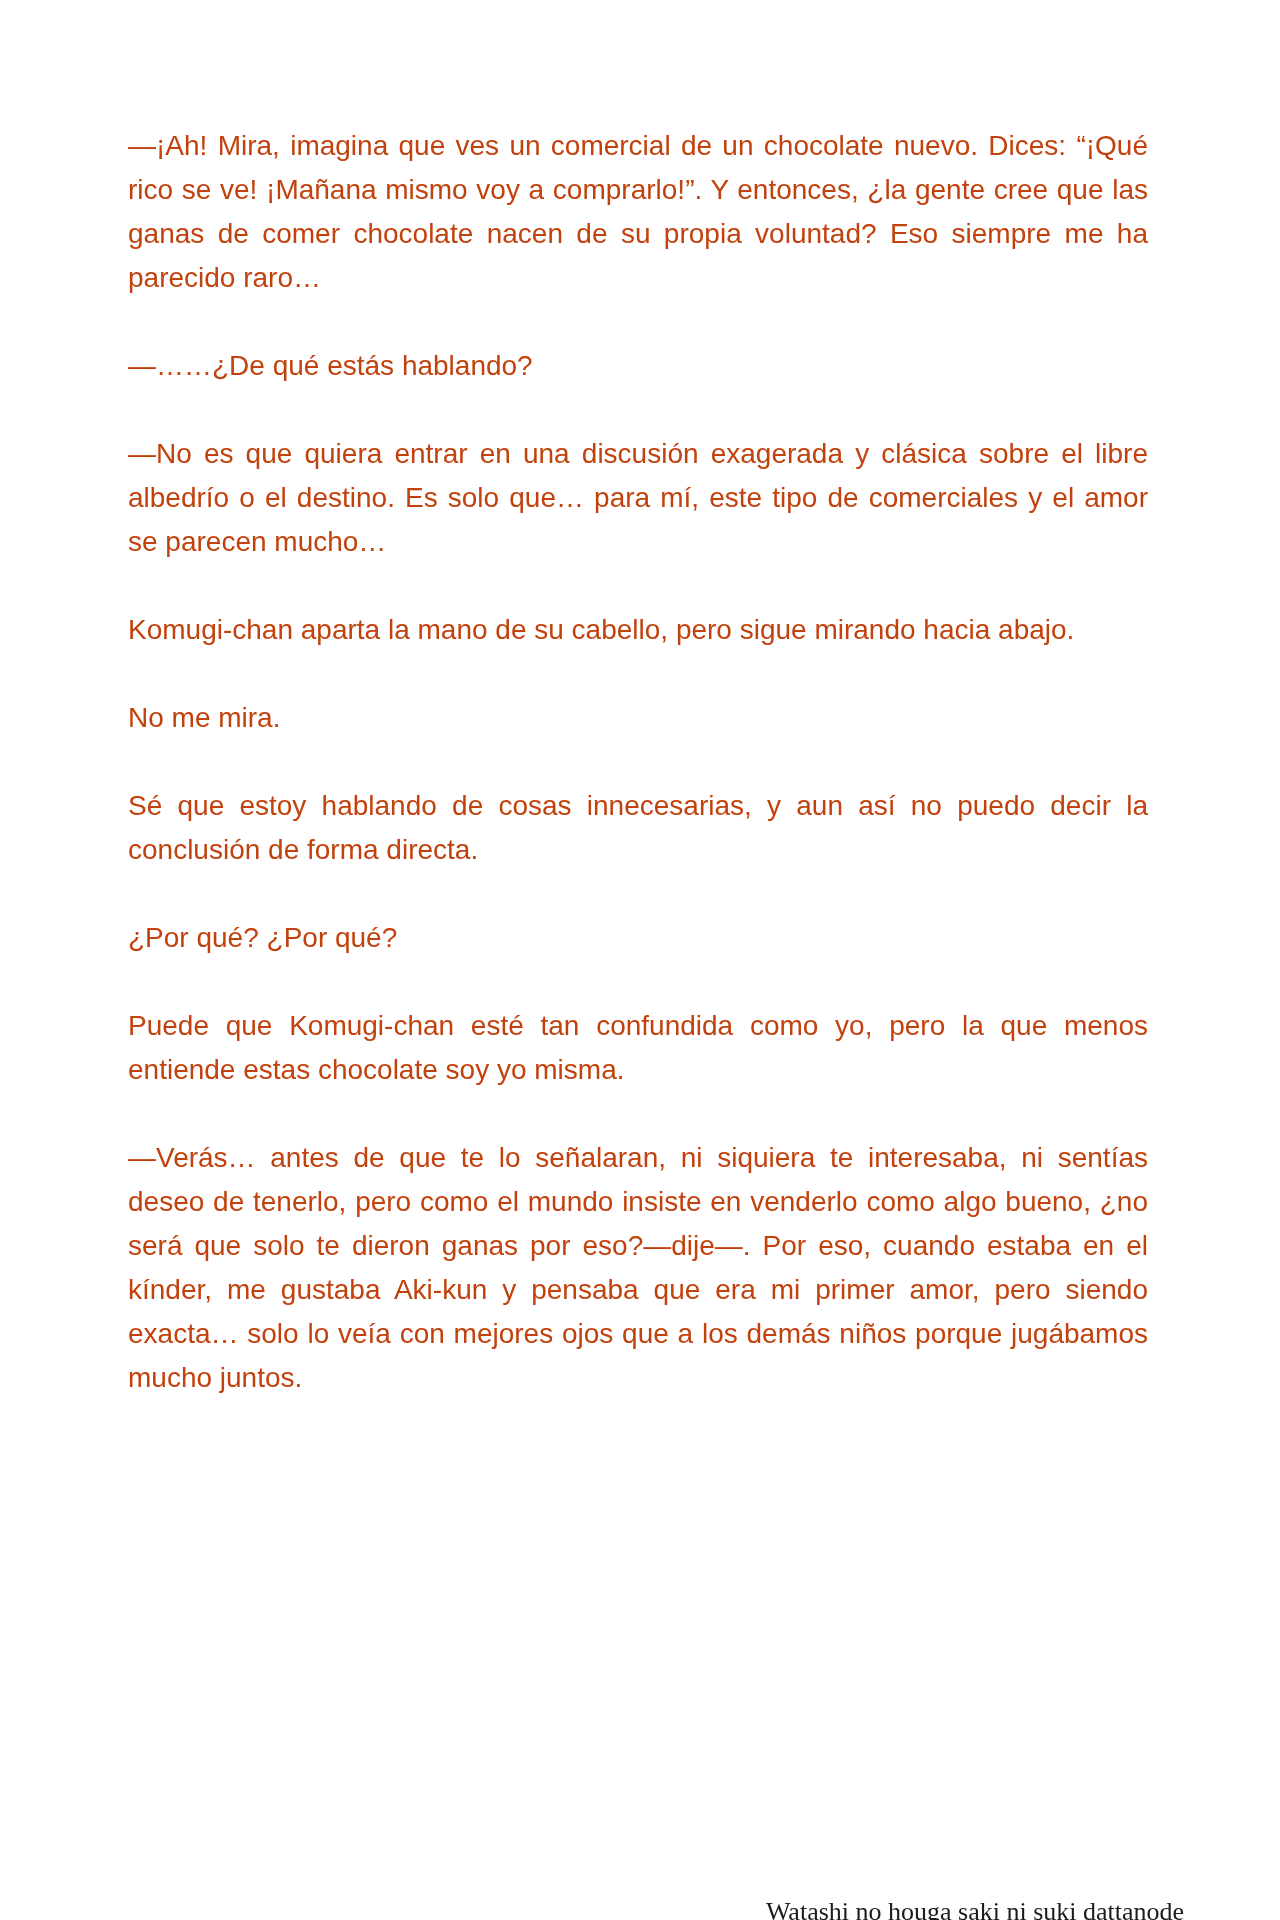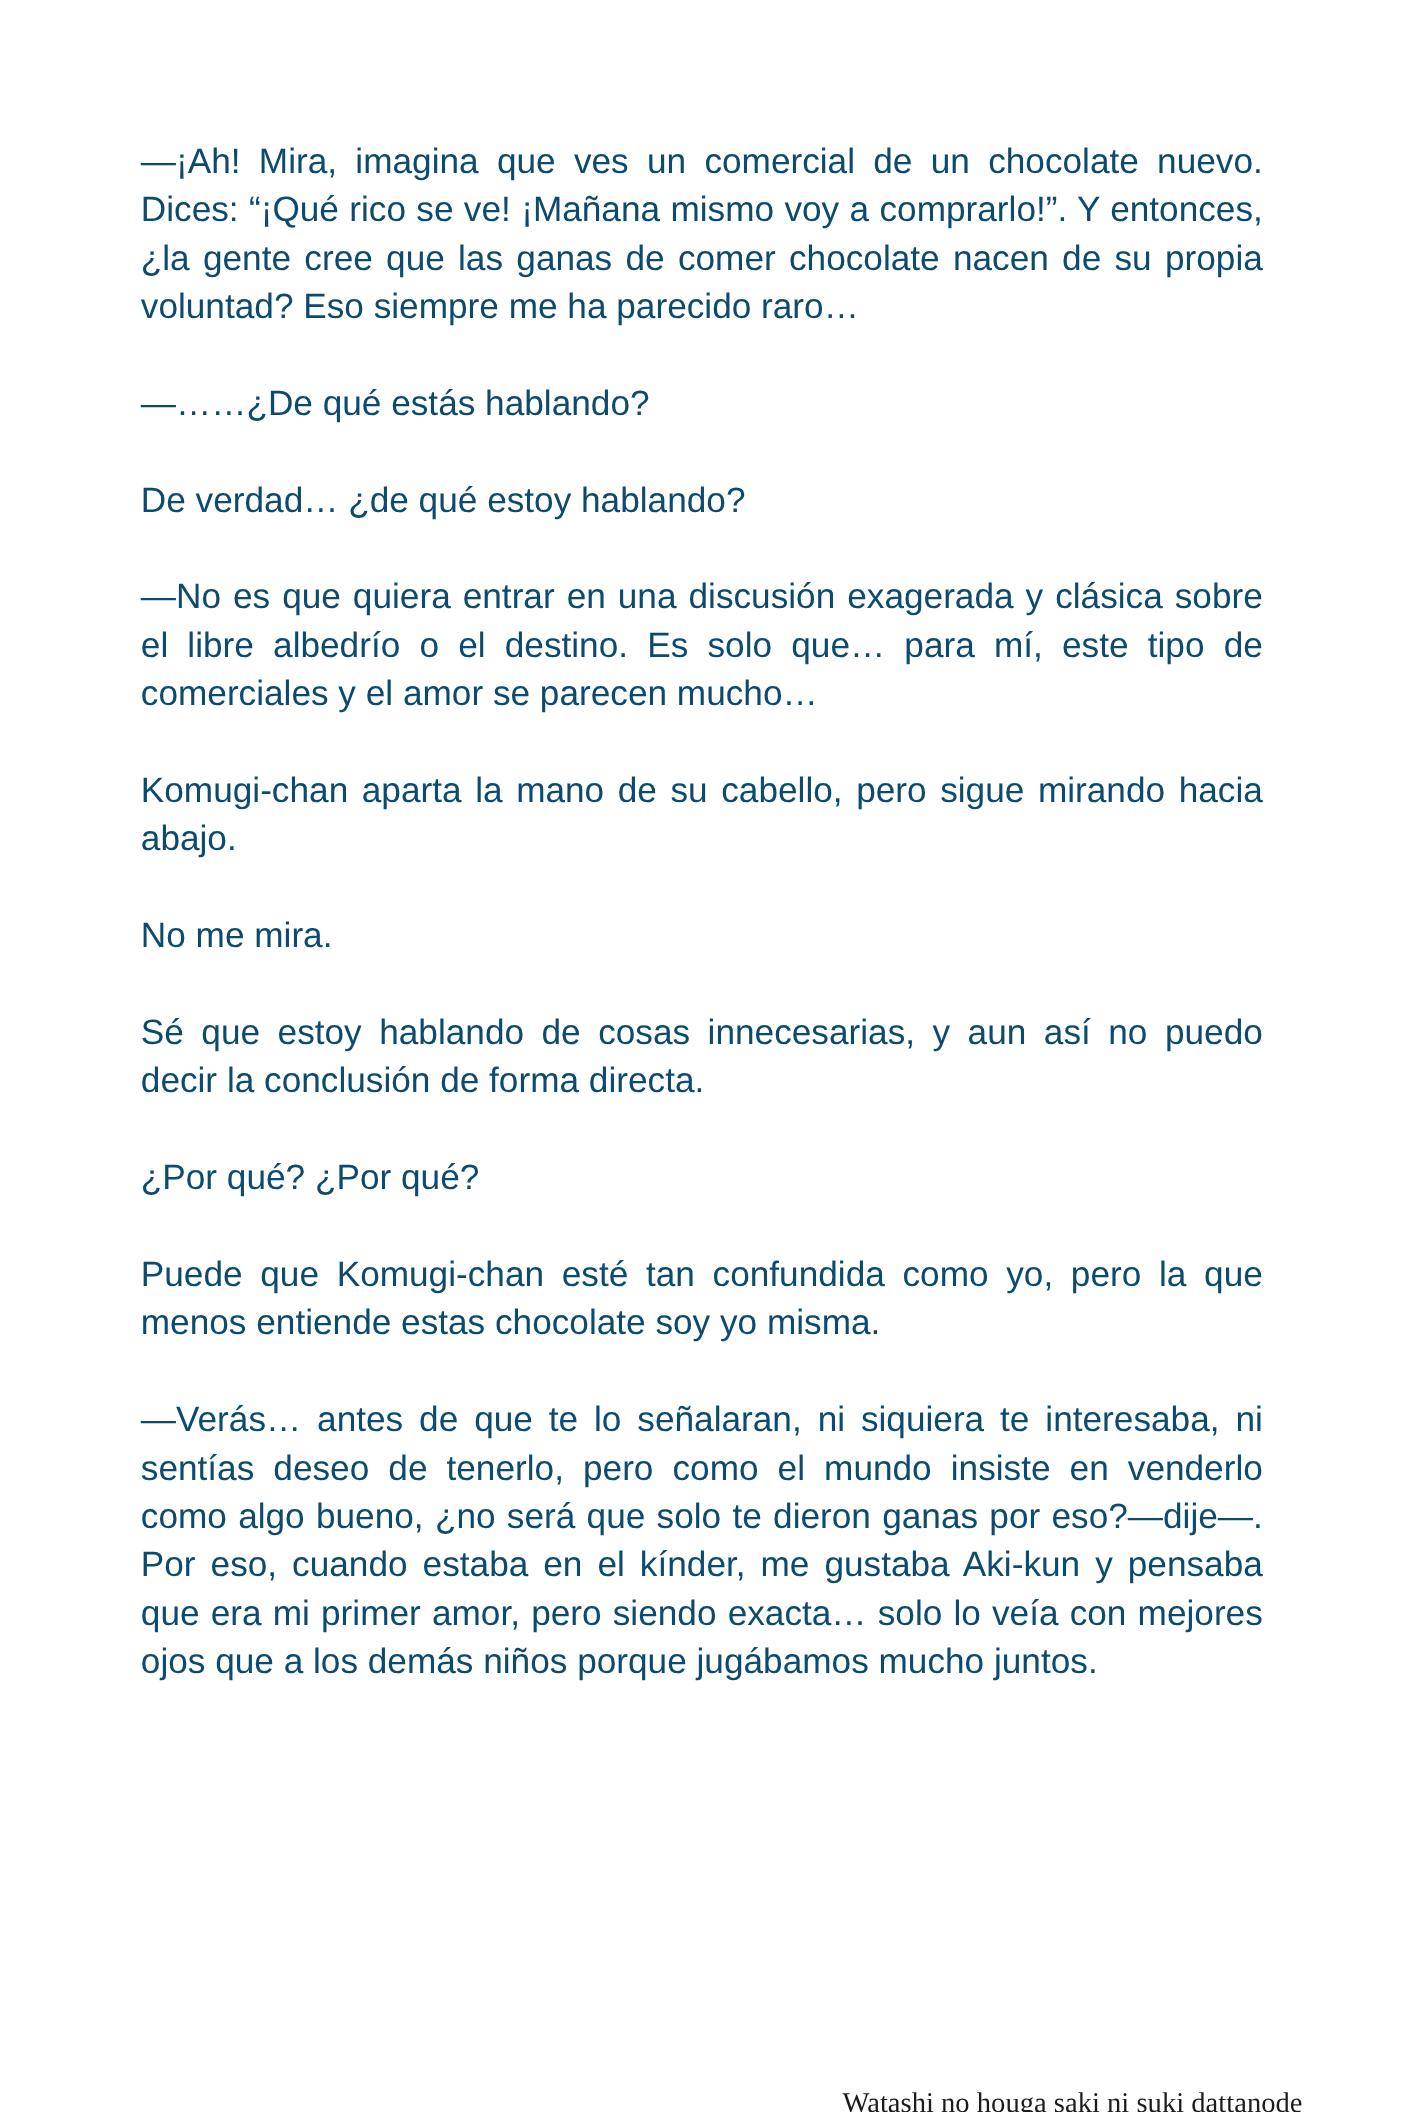--- a/index.html
+++ b/index.html
@@ -1,30 +1,29 @@
 <!DOCTYPE html>
 <html><head>
 <meta charset="utf-8">
 <style>
   html, body { margin: 0; padding: 0; background: #ffffff; }
   body { width: 1280px; height: 1920px; position: relative; overflow: hidden; }
-  .page { position: absolute; left: 128px; top: 124px; width: 1020px; color: #0c4a6e;
-    font-family: "Liberation Sans", sans-serif; font-size: 32px; line-height: 44px; }
+  .page { position: absolute; left: 128px; top: 124px; width: 1020px; color: #c2410c;
+    font-family: "Liberation Sans", sans-serif; font-size: 28px; line-height: 44px; }
   .para { margin: 0 0 44px 0; text-align: justify; }
   .para.last { margin-bottom: 0; }
   .footer { position: absolute; left: 740px; top: 1896px; width: 470px; text-align: center;
     font-family: "Liberation Serif", serif; font-size: 26px; line-height: 32px; color: #1c1c1c; }
 </style>
 </head>
 <body>
 
 <div class="page">
   <p class="para">—¡Ah! Mira, imagina que ves un comercial de un chocolate nuevo. Dices: “¡Qué rico se ve! ¡Mañana mismo voy a comprarlo!”. Y entonces, ¿la gente cree que las ganas de comer chocolate nacen de su propia voluntad? Eso siempre me ha parecido raro…</p>
   <p class="para">—……¿De qué estás hablando?</p>
-  <p class="para">De verdad… ¿de qué estoy hablando?</p>
   <p class="para">—No es que quiera entrar en una discusión exagerada y clásica sobre el libre albedrío o el destino. Es solo que… para mí, este tipo de comerciales y el amor se parecen mucho…</p>
   <p class="para">Komugi-chan aparta la mano de su cabello, pero sigue mirando hacia abajo.</p>
   <p class="para">No me mira.</p>
   <p class="para">Sé que estoy hablando de cosas innecesarias, y aun así no puedo decir la conclusión de forma directa.</p>
   <p class="para">¿Por qué? ¿Por qué?</p>
   <p class="para">Puede que Komugi-chan esté tan confundida como yo, pero la que menos entiende estas chocolate soy yo misma.</p>
   <p class="para last">—Verás… antes de que te lo señalaran, ni siquiera te interesaba, ni sentías deseo de tenerlo, pero como el mundo insiste en venderlo como algo bueno, ¿no será que solo te dieron ganas por eso?—dije—. Por eso, cuando estaba en el kínder, me gustaba Aki-kun y pensaba que era mi primer amor, pero siendo exacta… solo lo veía con mejores ojos que a los demás niños porque jugábamos mucho juntos.</p>
 </div>
 
 <div class="footer">

